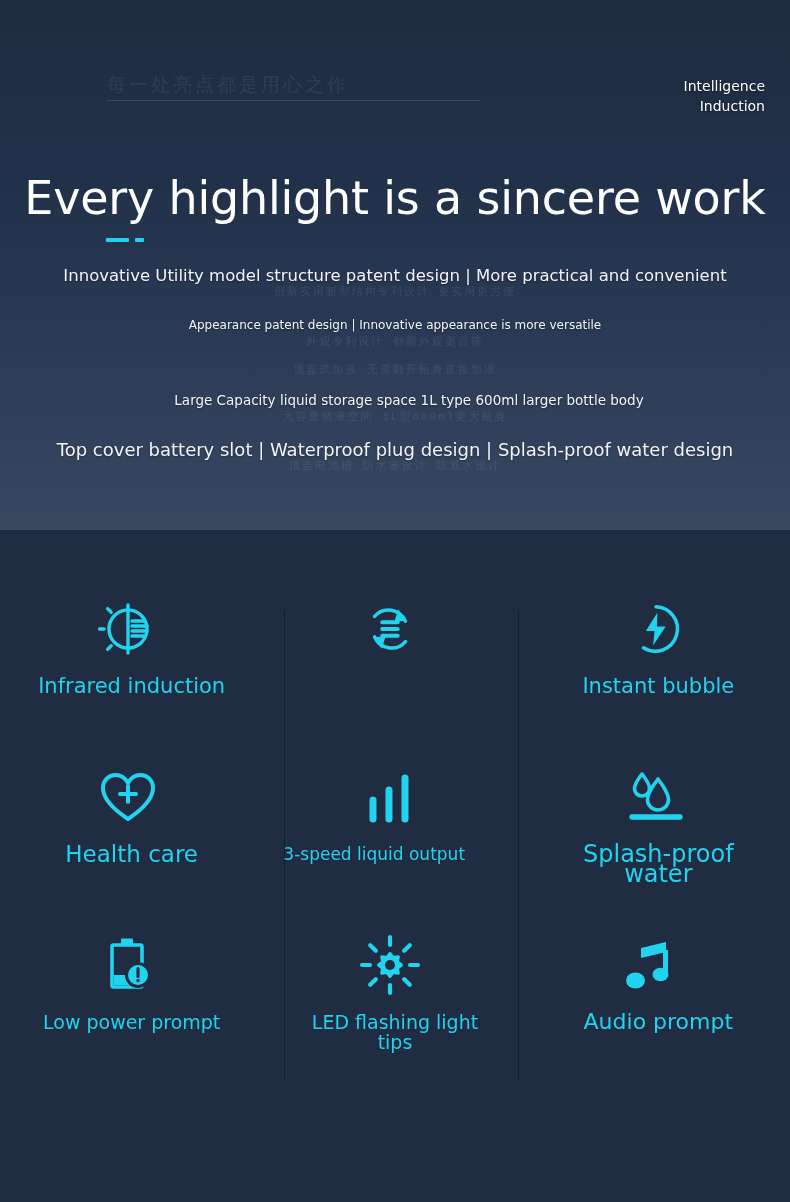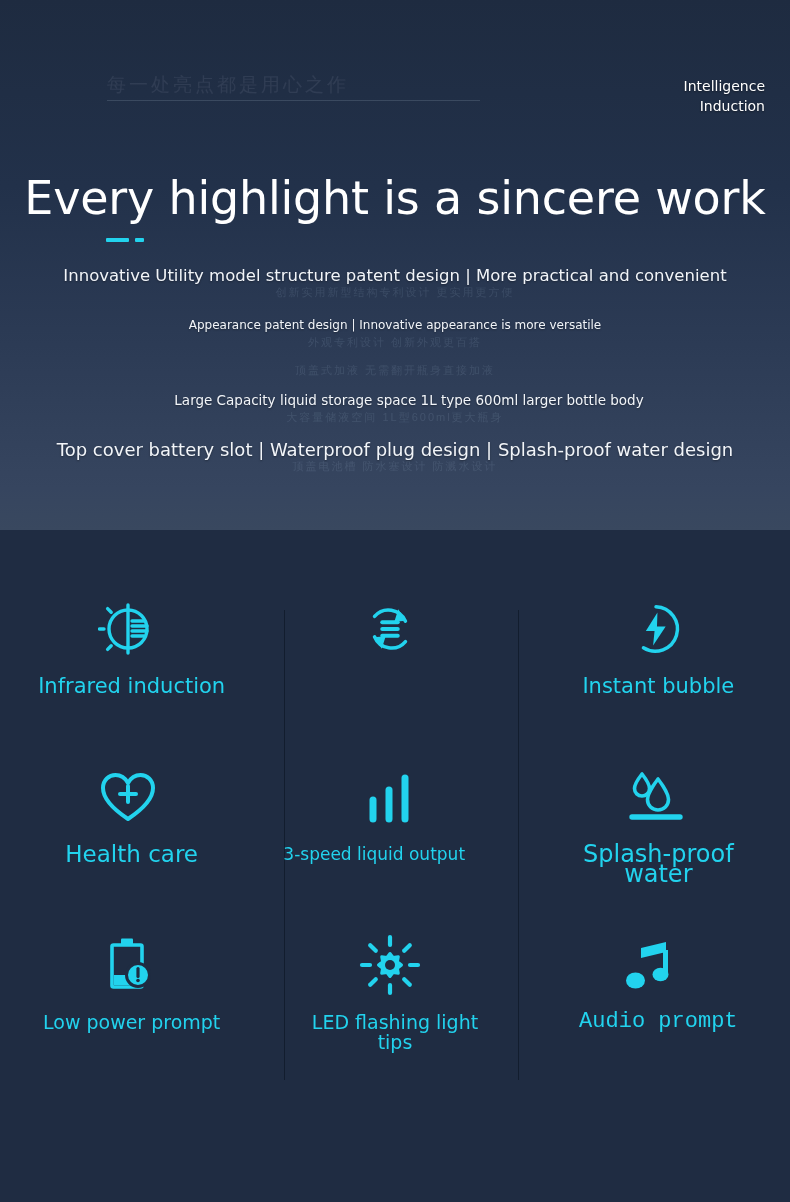--- a/index.html
+++ b/index.html
@@ -59,21 +59,21 @@
   .feature .en{
     color:#f2f5f9;
     font-family:"DejaVu Sans", sans-serif;
     text-shadow:0 1px 2px rgba(0,0,0,.35);
     line-height:19px;display:block;
   }
   .feature .zh{
     display:block;
     color:rgba(190,210,235,0.12);
     font-size:11px;letter-spacing:2px;line-height:15px;
-    font-family:Liberation Sans, sans-serif;
+    font-family:Liberation Mono, monospace;
   }
   .feature.f0{margin-bottom:16px;}
   .feature.f0 .en{font-size:16.5px;}
   .feature.f1{margin-bottom:13px;}
   .feature.f1 .en{font-size:12px;max-width:450px;margin:0 auto;}
   .feature.f2{margin-bottom:13px;}
   .feature.f2 .en{font-size:13.5px;max-width:490px;margin:0 auto;}
   .feature.f3{margin-bottom:15px;}
   .feature.f3 .en{font-size:13.5px;padding-left:28px;}
   .feature.f4 .en{font-size:18px;}
@@ -109,21 +109,21 @@
   }
   
   .c0 .label{font-size:21px;}
   .c1 .label{font-size:17px;align-self:flex-start;margin-left:8px;text-align:left;}
   .c2 .label{font-size:21px;}
   .c3 .label{font-size:23px;}
   .c4 .label{font-size:17px;align-self:flex-start;margin-left:20px;text-align:left;}
   .c5 .label{font-size:24px;text-align:center;}
   .c6 .label{font-size:19px;}
   .c7 .label{font-size:19px;}
-  .c8 .label{font-size:22px;font-family:Liberation Mono, monospace;}
+  .c8 .label{font-size:22px;}
 
   
   .c0 .icon,.c3 .icon,.c6 .icon{transform:translateX(-4px);}
   .c1 .icon,.c4 .icon,.c7 .icon{transform:translateX(-5px);}
   .c2 .icon,.c5 .icon{transform:translateX(-2px);}
   .c8 .icon{transform:translateX(-8px);}
 
   .divider{
     position:absolute;top:80px;width:1px;height:470px;
     background:#121d2e;

